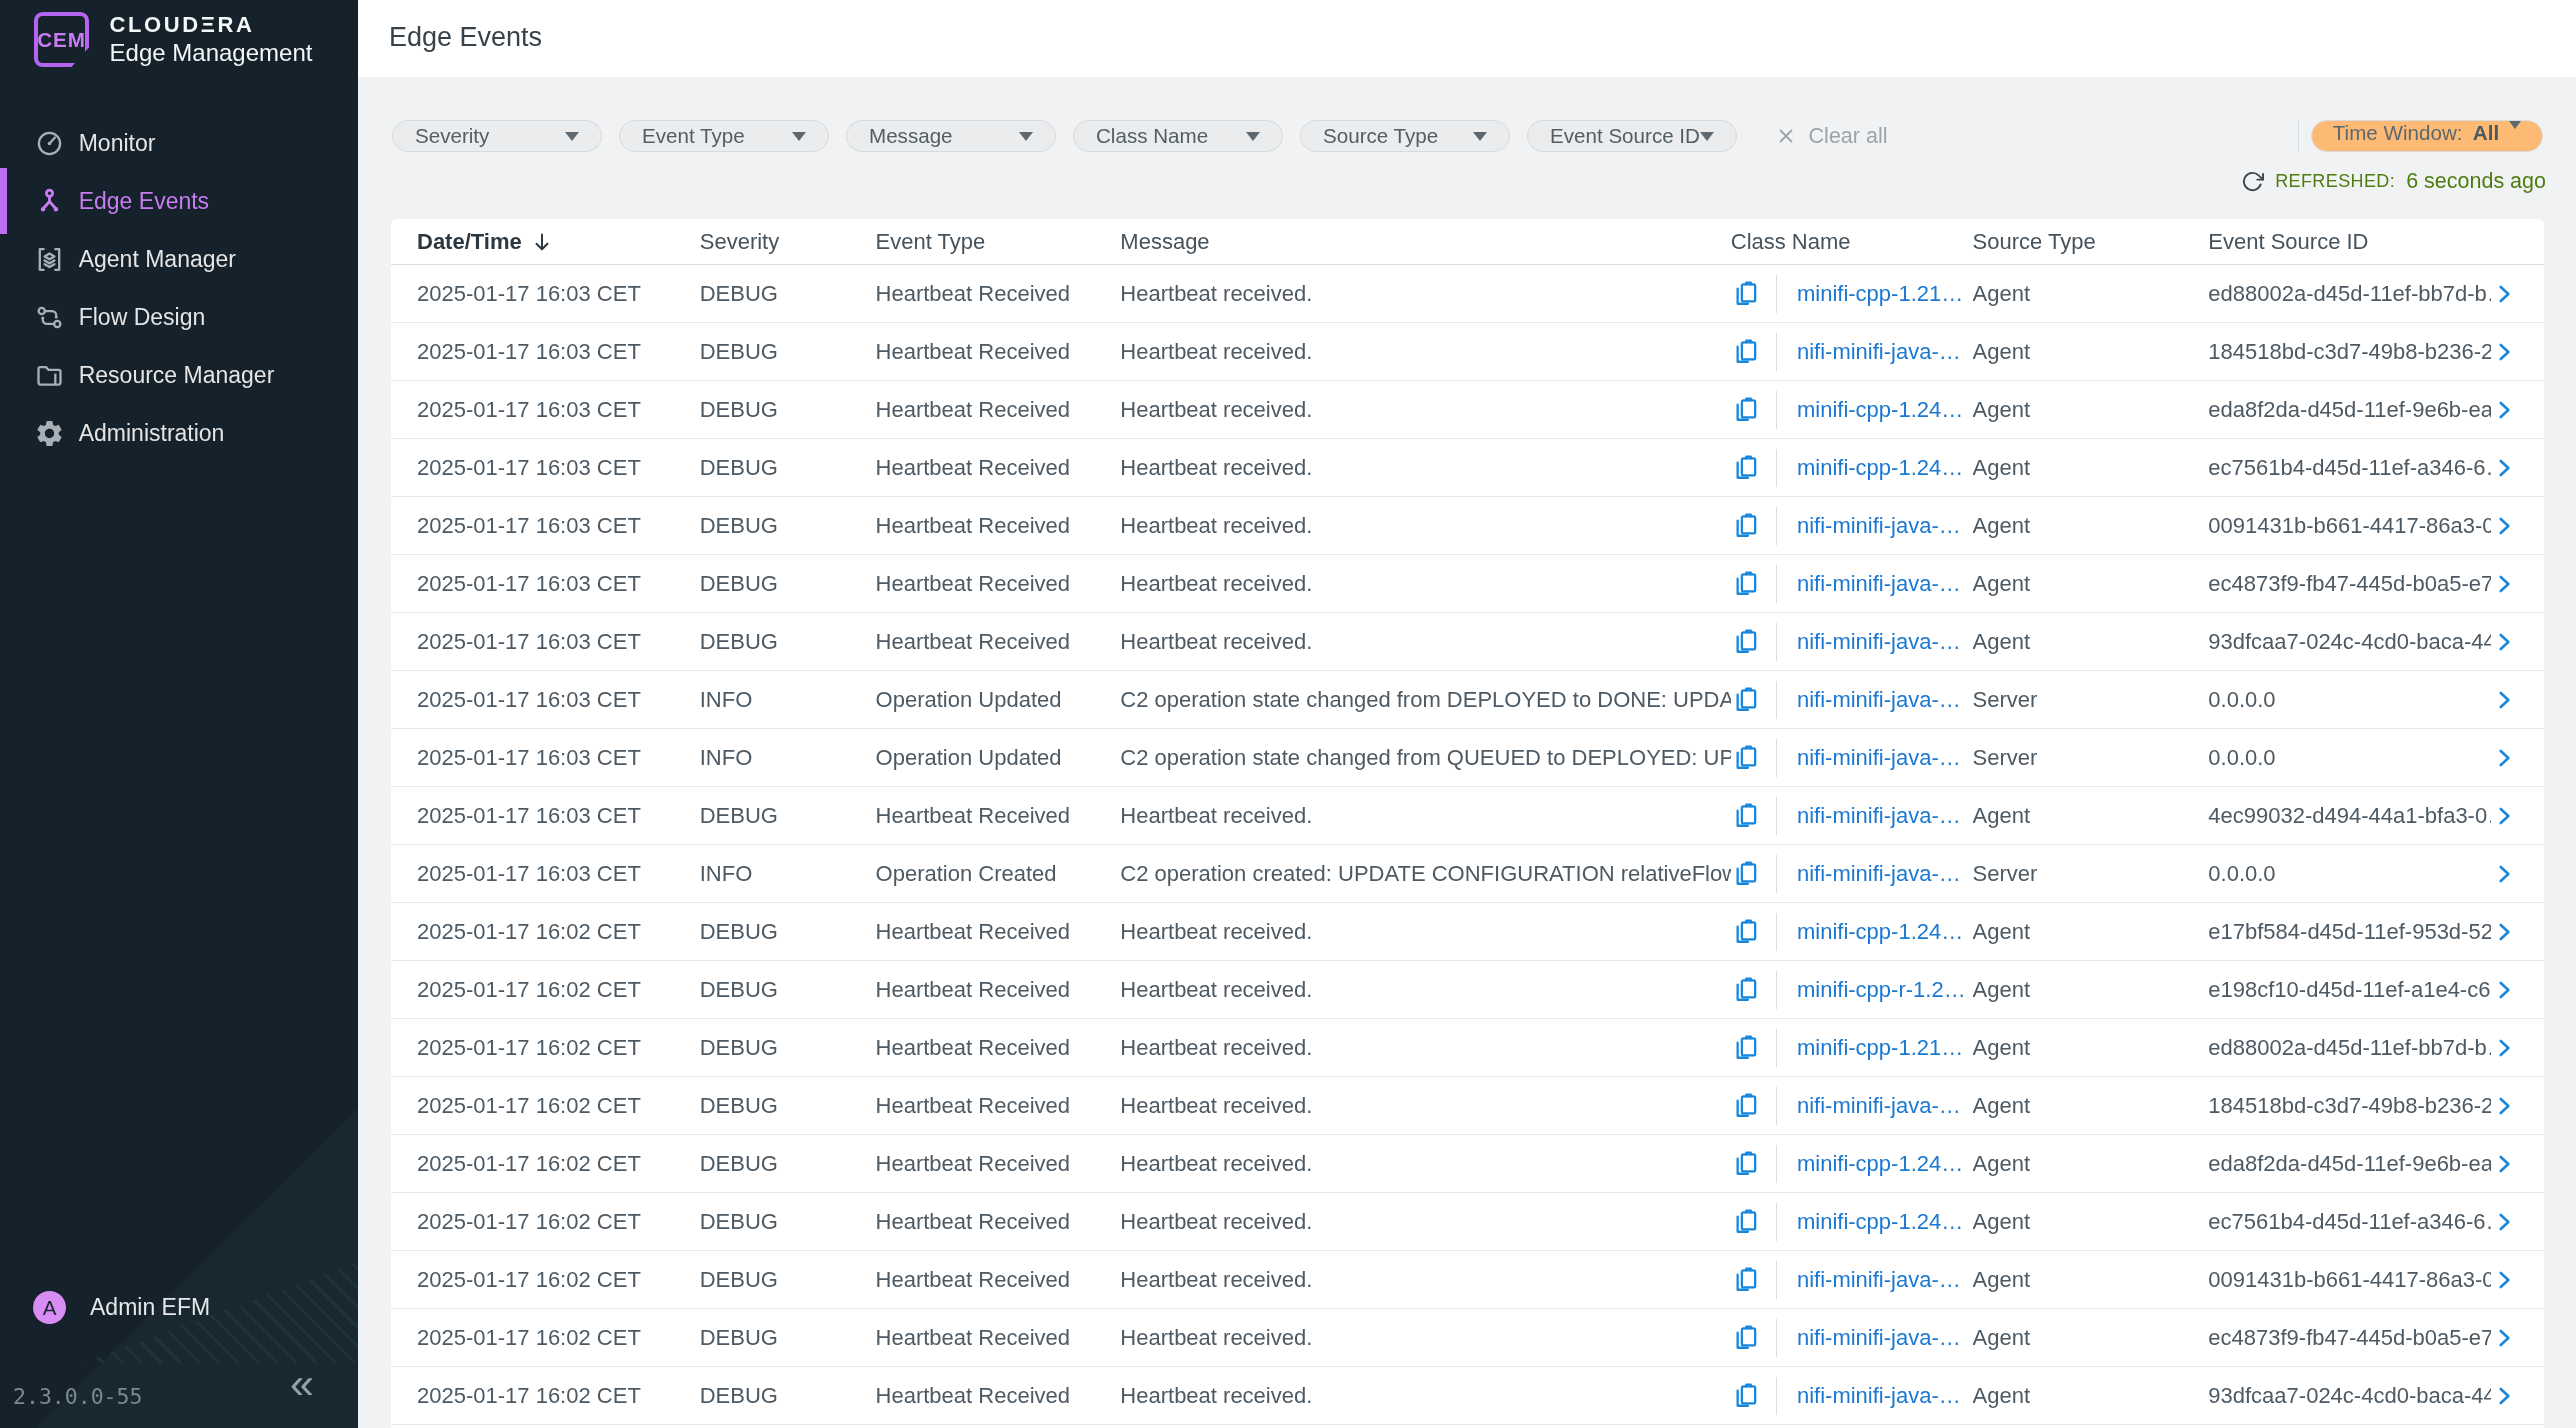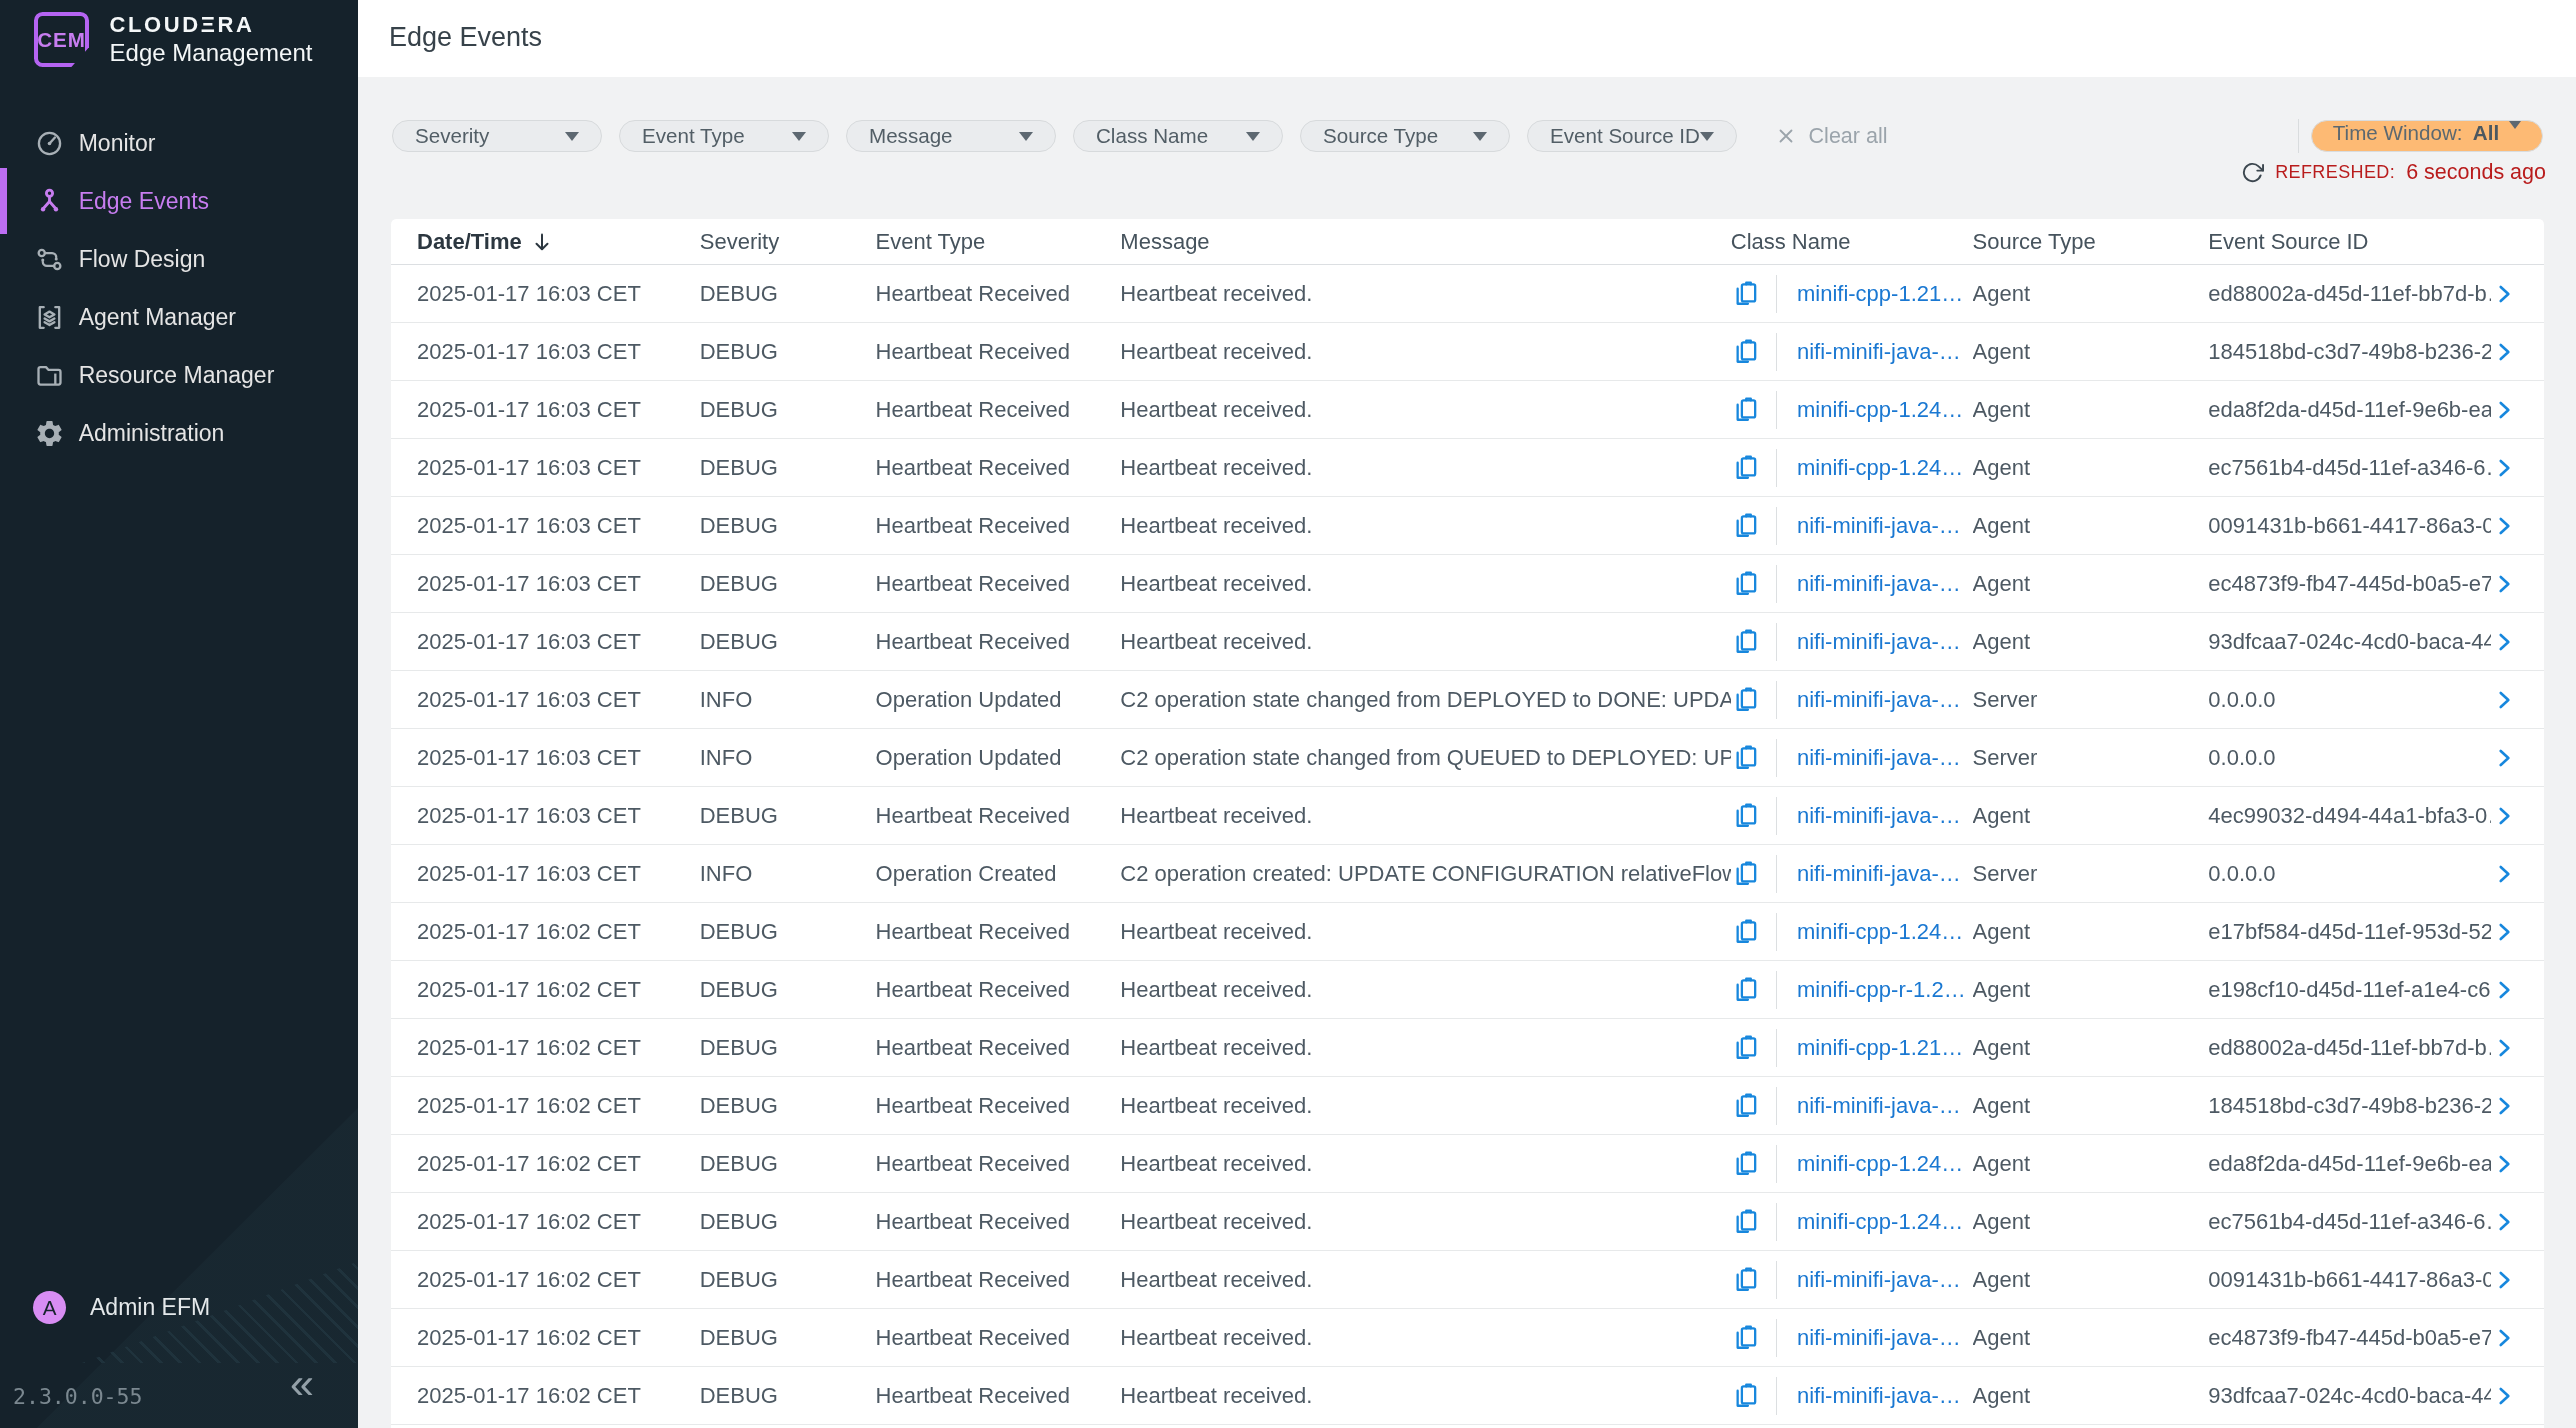--- a/index.html
+++ b/index.html
@@ -56,21 +56,21 @@
     font-size:20.6px;color:#525e66;cursor:pointer;flex:0 0 auto;}
   .caret{width:0;height:0;border-left:7.7px solid transparent;border-right:7.7px solid transparent;border-top:9.4px solid #5d6871;}
   .clear-all{display:flex;align-items:center;gap:12px;margin-left:20.6px;color:#9ba4ab;font-size:21.5px;cursor:pointer;flex:0 0 auto;}
   .clear-all svg{width:22px;height:22px;}
   .flex-spacer{flex:1 1 auto;}
   .vdivider{width:1.7px;height:34px;background:#d9dcde;margin-right:12px;flex:0 0 auto;}
   .tw-pill{height:32px;border-radius:16.3px;background:#fdba74;border:0.9px solid #d9dcde;
     display:flex;align-items:flex-start;gap:10.3px;padding:0 20.6px;font-size:20.6px;color:#5c6870;cursor:pointer;flex:0 0 auto;}
   .tw-pill b{font-weight:700;color:#4c5860;}
   .tw-caret{width:0;height:0;border-left:6.9px solid transparent;border-right:6.9px solid transparent;border-top:8.6px solid #5d6871;}
-  .refresh-row{position:absolute;right:30px;top:80px;height:31px;display:flex;align-items:center;gap:11px;color:#b91c1c;}
+  .refresh-row{position:absolute;right:30px;top:89px;height:31px;display:flex;align-items:center;gap:11px;color:#4d7c0f;}
   .refresh-row svg{width:23px;height:23px;color:#3c474f;cursor:pointer;}
   .refreshed-label{font-size:18px;letter-spacing:0.4px;}
   .refreshed-value{font-size:21.5px;}
 
   
   .card{position:absolute;left:33px;top:219px;right:32px;height:1219px;background:#fff;border-radius:5.2px 5.2px 0 0;}
   .thead{display:flex;align-items:center;height:46px;border-bottom:1.7px solid #dcdfe2;}
   .th{font-size:22px;color:#46535d;font-weight:500;white-space:nowrap;cursor:pointer;}
   .th.sorted{color:#2c3740;font-weight:700;display:flex;align-items:center;gap:8.6px;}
   .th.sorted svg{width:24px;height:24px;color:#2c3740;}
@@ -128,42 +128,42 @@
               <path d="M12 12l-4.6 5.2"></path>
               <path d="M12 12l4.6 5.2"></path>
             <circle cx="7" cy="18" r="1.7" fill="currentColor" stroke="none"></circle>
               <circle cx="17" cy="18" r="1.7" fill="currentColor" stroke="none"></circle>
           </svg>
         </span>
         <span>Edge Events</span>
       </div>
       <div class="nav-item">
         <span class="ico">
+          <svg viewBox="0 0 24 24" fill="none" stroke="currentColor" stroke-width="1.8" stroke-linecap="round" stroke-linejoin="round">
+            <path d="M7.5 4H4.5v16h3"></path>
+              <path d="M16.5 4h3v16h-3"></path>
+            <path d="M8.2 9.6 12 7.4l3.8 2.2L12 11.8z"></path>
+              <path d="M8.2 12.8 12 15l3.8-2.2"></path>
+              <path d="M8.2 15.6 12 17.8l3.8-2.2"></path>
+          </svg>
+        </span>
+        <span>Agent Manager</span>
+      </div>
+      <div class="nav-item">
+        <span class="ico">
           <svg viewBox="0 0 24 24" fill="none" stroke="currentColor" stroke-width="1.8" stroke-linecap="round">
             <circle cx="6" cy="7" r="2.4"></circle>
               <circle cx="18" cy="17" r="2.4"></circle>
             <path d="M8.4 7h5.6a3.2 3.2 0 0 1 3.2 3.2v0"></path>
               <path d="M15.6 17H10a3.2 3.2 0 0 1-3.2-3.2v0"></path>
             <circle cx="17.2" cy="11.6" r="1.2" fill="currentColor" stroke="none"></circle>
               <circle cx="6.8" cy="12.4" r="1.2" fill="currentColor" stroke="none"></circle>
           </svg>
         </span>
         <span>Flow Design</span>
-      </div>
-      <div class="nav-item">
-        <span class="ico">
-          <svg viewBox="0 0 24 24" fill="none" stroke="currentColor" stroke-width="1.8" stroke-linecap="round" stroke-linejoin="round">
-            <path d="M7.5 4H4.5v16h3"></path>
-              <path d="M16.5 4h3v16h-3"></path>
-            <path d="M8.2 9.6 12 7.4l3.8 2.2L12 11.8z"></path>
-              <path d="M8.2 12.8 12 15l3.8-2.2"></path>
-              <path d="M8.2 15.6 12 17.8l3.8-2.2"></path>
-          </svg>
-        </span>
-        <span>Agent Manager</span>
       </div>
       <div class="nav-item">
         <span class="ico">
           <svg viewBox="0 0 24 24" fill="none" stroke="currentColor" stroke-width="1.8" stroke-linejoin="round">
             <path d="M3.5 7a1.5 1.5 0 0 1 1.5-1.5h4.3l2 2.2h7.7A1.5 1.5 0 0 1 20.5 9.2v8.3a1.5 1.5 0 0 1-1.5 1.5H5a1.5 1.5 0 0 1-1.5-1.5z"></path>
             <path d="M16.5 10.5V19"></path>
           </svg>
         </span>
         <span>Resource Manager</span>
       </div>

